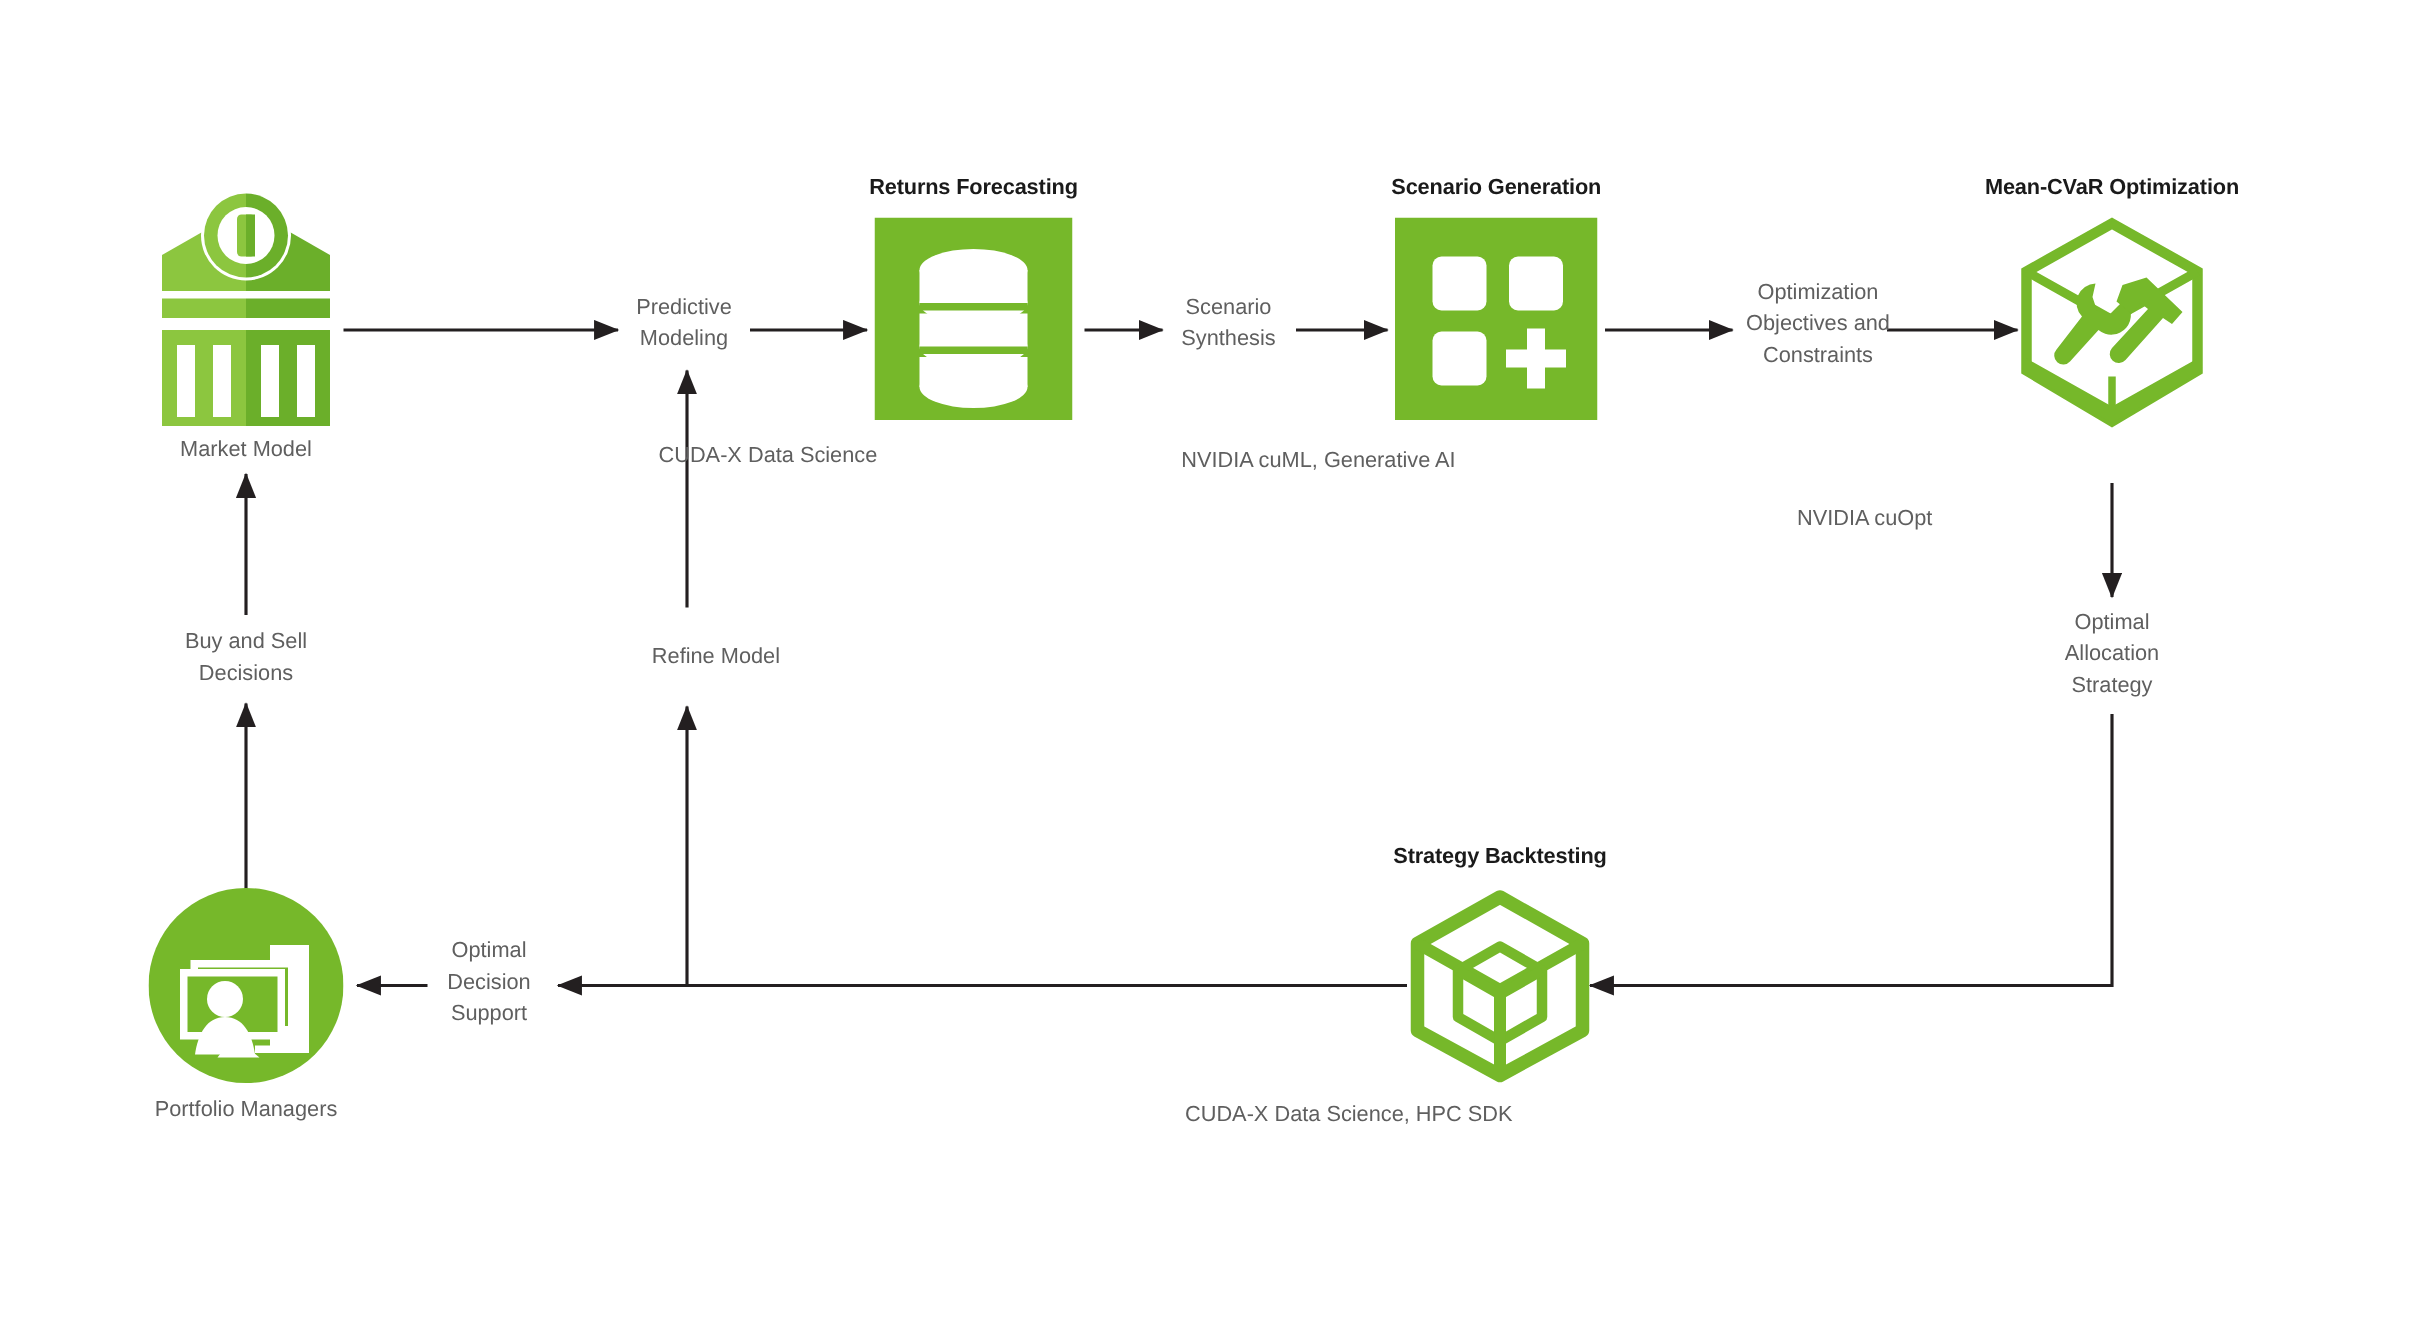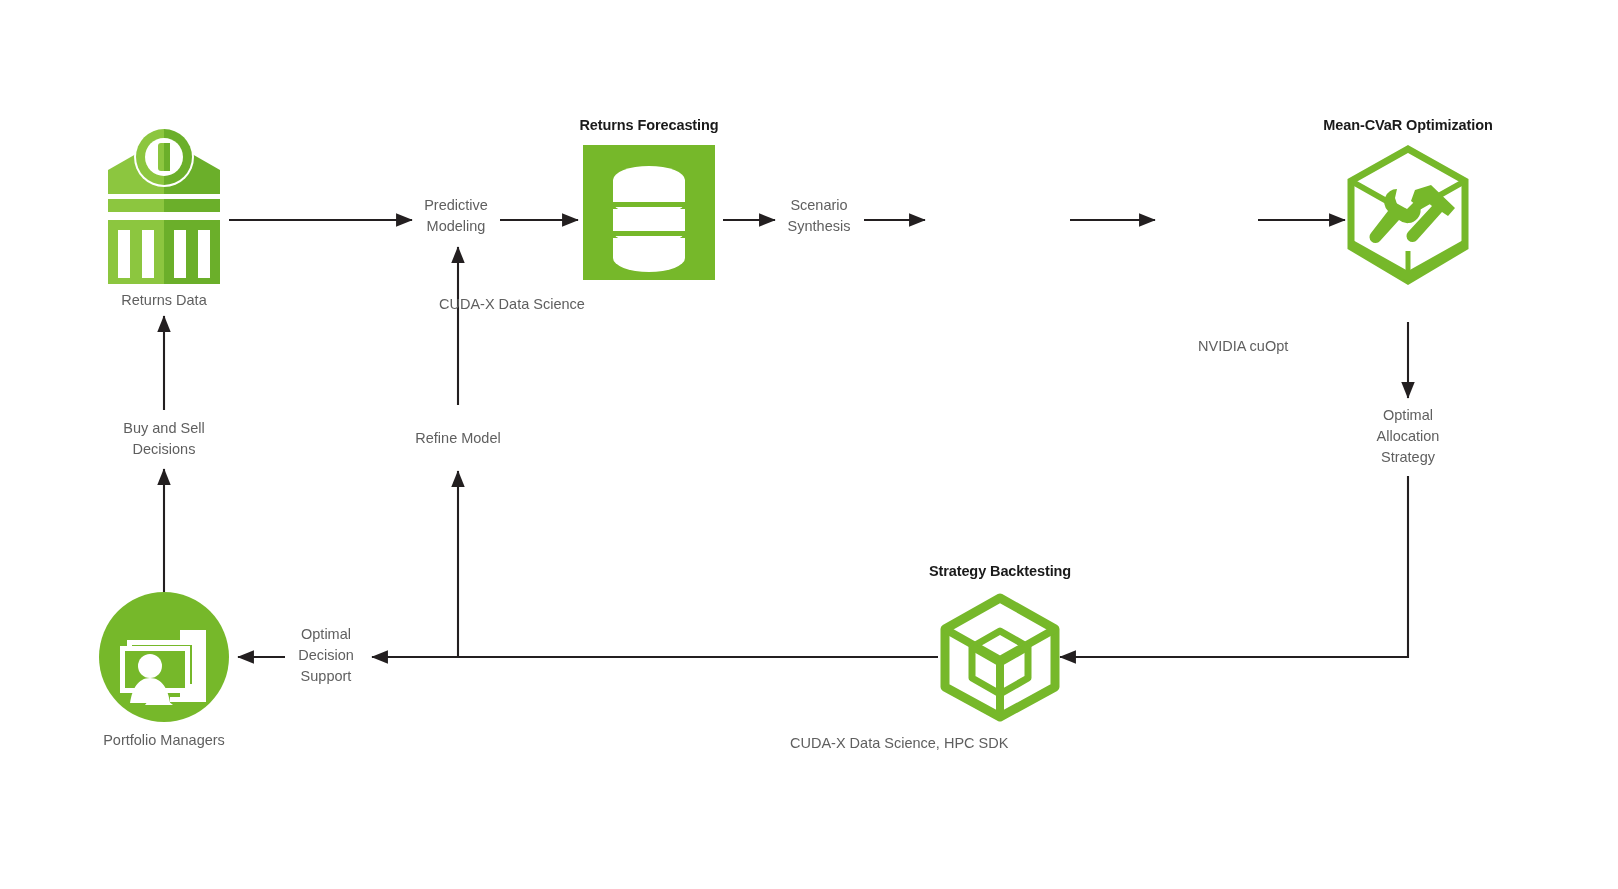--- a/index.html
+++ b/index.html
@@ -91,21 +91,21 @@
       <rect x="70" y="106" width="12" height="48" fill="#ffffff"></rect>
       <rect x="94" y="106" width="12" height="48" fill="#ffffff"></rect>
 
       <circle cx="60" cy="33" r="30" fill="#ffffff"></circle>
       <path d="M60,5 A28,28 0 0,0 60,61 Z" fill="#8CC63F"></path>
       <path d="M60,5 A28,28 0 0,1 60,61 Z" fill="#6BAF2A"></path>
       <circle cx="60" cy="33" r="19" fill="#ffffff"></circle>
       <rect x="54" y="19" width="12" height="28" rx="3" fill="#8CC63F"></rect>
       <rect x="60" y="19" width="6" height="28" fill="#6BAF2A"></rect>
     </svg>
-    <div class="node-caption" style="top:168px;">Returns Data</div>
+    <div class="node-caption" style="top:168px;">Market Model</div>
   </div>
 
   <div class="node" style="left:583px;top:145px;width:132px;height:135px;">
     <div class="node-title" style="top:-28px;">Returns Forecasting</div>
     <svg width="132" height="135" viewBox="0 0 132 135">
       <rect x="0" y="0" width="132" height="135" fill="#76B82A"></rect>
       <g fill="#ffffff">
         <ellipse cx="66" cy="35" rx="36" ry="14"></ellipse>
         <rect x="30" y="35" width="72" height="22"></rect>
         <ellipse cx="66" cy="57" rx="36" ry="14"></ellipse>
@@ -115,20 +115,32 @@
         <ellipse cx="66" cy="113" rx="36" ry="14"></ellipse>
       </g>
       <g fill="#76B82A">
         <rect x="30" y="57" width="72" height="5"></rect>
         <rect x="30" y="86" width="72" height="5"></rect>
       </g>
     </svg>
     <div class="node-sub" style="top:151px;">CUDA-X Data Science</div>
   </div>
 
+  <div class="node" style="left:930px;top:145px;width:135px;height:135px;">
+    <div class="node-title" style="top:-28px;">Scenario Generation</div>
+    <svg width="135" height="135" viewBox="0 0 135 135">
+      <rect x="0" y="0" width="135" height="135" fill="#76B82A"></rect>
+      <rect x="25" y="26" width="36" height="36" rx="6" fill="#ffffff"></rect>
+      <rect x="76" y="26" width="36" height="36" rx="6" fill="#ffffff"></rect>
+      <rect x="25" y="76" width="36" height="36" rx="6" fill="#ffffff"></rect>
+      <rect x="88" y="74" width="12" height="40" fill="#ffffff"></rect>
+      <rect x="74" y="88" width="40" height="12" fill="#ffffff"></rect>
+    </svg>
+    <div class="node-sub" style="top:154px;">NVIDIA cuML, Generative AI</div>
+  </div>
 
   <div class="node" style="left:1343px;top:143px;width:130px;height:145px;">
     <div class="node-title" style="top:-26px;">Mean-CVaR Optimization</div>
     <svg width="130" height="145" viewBox="0 0 130 145">
 
       <path d="M65,6 L122,38 L122,104 L65,138 L8,104 L8,38 Z" fill="none" stroke="#76B82A" stroke-width="7"></path>
 
       <path d="M8,38 L65,70 L122,38" fill="none" stroke="#76B82A" stroke-width="6"></path>
 
       <path d="M8,96 L65,128 L122,96 L122,106 L65,139 L8,106 Z" fill="#76B82A"></path>
@@ -184,27 +196,30 @@
     </svg>
     <div class="node-caption" style="top:140px;">Portfolio Managers</div>
   </div>
 
   <div class="edge-label" style="left:406px;top:195px;width:100px;">Predictive
 Modeling</div>
 
   <div class="edge-label" style="left:770px;top:195px;width:98px;">Scenario
 Synthesis</div>
 
+  <div class="edge-label" style="left:1146px;top:185px;width:132px;">Optimization
+Objectives  and
+Constraints</div>
 
   <div class="edge-label" style="left:1348px;top:405px;width:120px;">Optimal
 Allocation
 Strategy</div>
 
   <div class="edge-label" style="left:268px;top:624px;width:116px;">Optimal
 Decision
 Support</div>
 
   <div class="edge-label" style="left:104px;top:418px;width:120px;">Buy and Sell
 Decisions</div>
 
-  <div class="edge-label" style="left:396px;top:428px;width:124px;">Refine Model</div>
+  <div class="edge-label" style="left:396px;top:428px;width:124px;text-align:right;">Refine Model</div>
 
 </div>
 
 </body></html>

